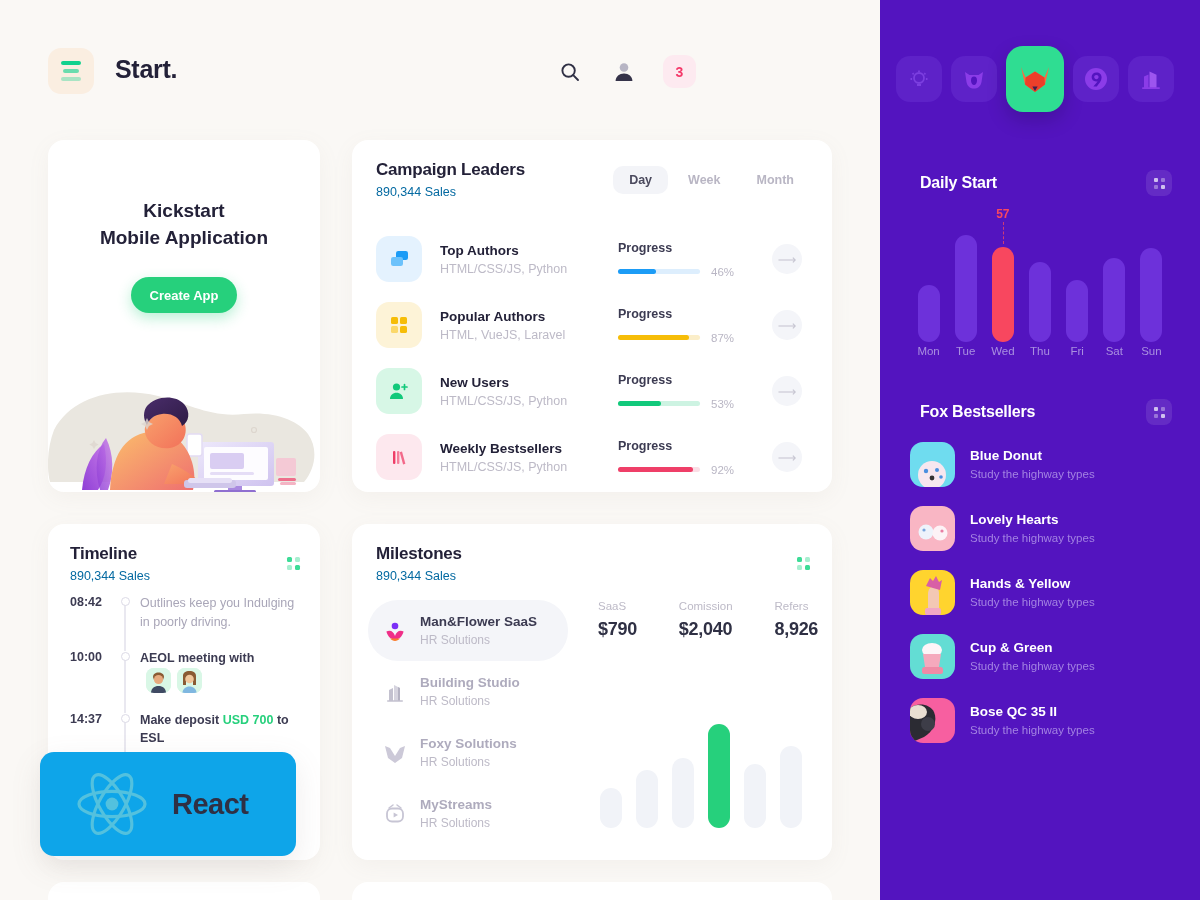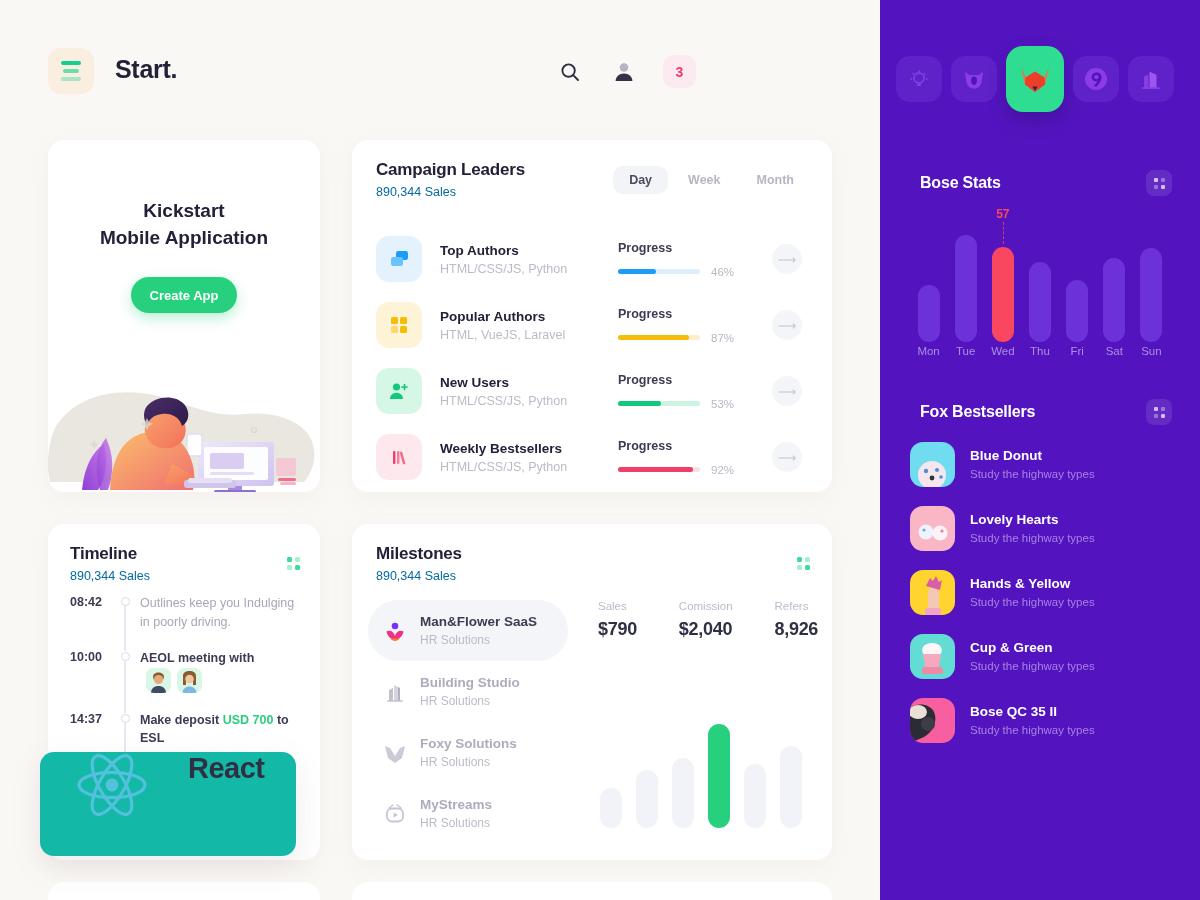--- a/index.html
+++ b/index.html
@@ -100,22 +100,22 @@
   .tl-item:last-child .tl-node .line { bottom: -24px; }
   .tl-body { font-size: 12.5px; color: #a9a6b8; line-height: 1.48; padding-top: 0px; flex: 1; }
   .tl-body.strong { color: #3c3b52; font-weight: bold; }
   .tl-amt { color: #26d07c; }
   .tl-avs { display: inline-flex; gap: 6px; vertical-align: middle; margin-left: 6px; }
   .av { width: 25px; height: 25px; border-radius: 8px; background: #d9f7e6; overflow: hidden; }
 
   
   #react-card {
     position: absolute; left: 40px; top: 752px; width: 256px; height: 104px;
-    background: #14b8a6; border-radius: 14px; box-shadow: 0 10px 30px rgba(120,110,105,.13);
-    display: flex; align-items: flex-start; padding-left: 36px; gap: 40px; z-index: 9;
+    background: #0ea5e9; border-radius: 14px; box-shadow: 0 10px 30px rgba(120,110,105,.13);
+    display: flex; align-items: center; padding-left: 36px; gap: 24px; z-index: 9;
   }
   .react-txt { font-size: 29px; font-weight: bold; color: #2f3044; letter-spacing: -.5px; }
 
   
   #milestones { left: 352px; top: 524px; width: 480px; height: 336px; }
   .ms-head { position: absolute; left: 24px; top: 20px; }
   .ms-dots { position: absolute; right: 22px; top: 33px; }
   .ms-list { position: absolute; left: 16px; top: 76px; width: 200px; }
   .ms-item { display: flex; align-items: center; height: 61px; padding-left: 12px; border-radius: 30px; }
   .ms-item.on { background: #f4f5f9; }
@@ -513,21 +513,21 @@
           </div>
           <div class="ms-txt">
             <div class="ms-name mut">MyStreams</div>
             <div class="ms-sub">HR Solutions</div>
           </div>
         </div>
       </div>
 
       <div class="stat-grid">
         <div>
-          <div class="stat-lbl">Sales</div>
+          <div class="stat-lbl">SaaS</div>
           <div class="stat-val">$790</div>
         </div>
         <div>
           <div class="stat-lbl">Comission</div>
           <div class="stat-val">$2,040</div>
         </div>
         <div>
           <div class="stat-lbl">Refers</div>
           <div class="stat-val">8,926</div>
         </div>
@@ -578,21 +578,21 @@
       <div class="app-ic">
         <svg width="24" height="24" viewBox="0 0 24 24">
           <path d="M5 21V9.5l4.5-2V21z" fill="#8b3ce8"></path>
           <path d="M10.5 21V4.5l7 3.2V21z" fill="#9d55ef"></path>
           <rect x="3" y="20.2" width="18" height="1.8" rx=".9" fill="#8b3ce8"></rect>
         </svg>
       </div>
     </div>
 
     <div id="daily-head">
-      <div class="sec-title">Bose Stats</div>
+      <div class="sec-title">Daily Start</div>
       <div class="sq-btn">
           <span class="sq-dots">
             <i></i>
             <i></i>
             <i></i>
             <i></i>
           </span>
         </div>
     </div>
     <div class="ds-chart" id="ds-chart">

